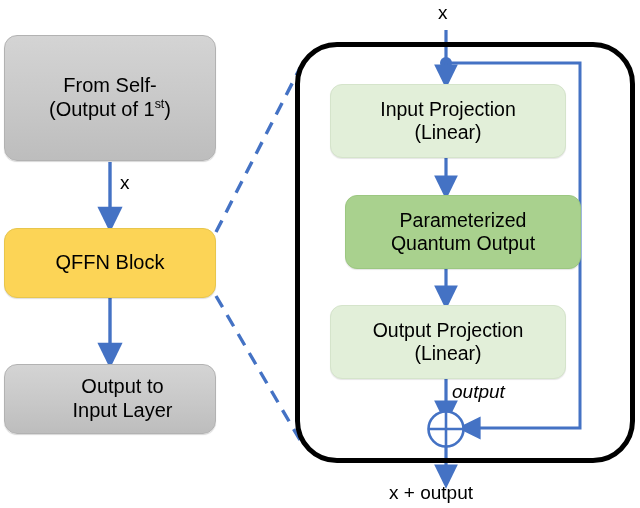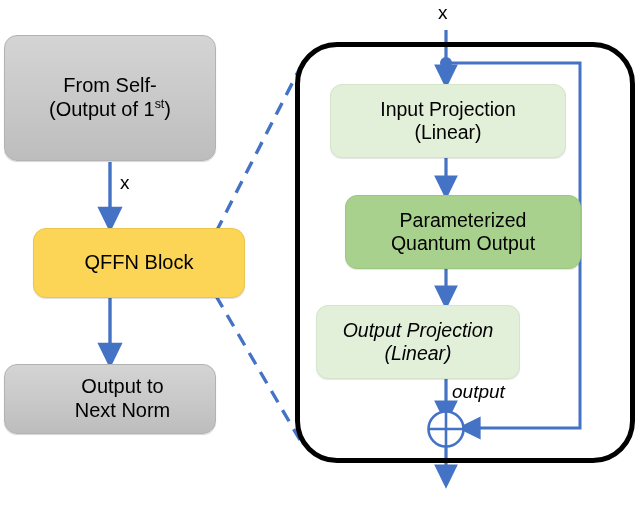--- a/index.html
+++ b/index.html
@@ -150,30 +150,30 @@
     </g>
   </svg>
 
   <div class="node grey-node" style="left:4px; top:35px; width:212px; height:126px;">
     <div class="lines">
       <div>From Self-</div>
       <div><span>(Output of 1</span><span class="sup">st</span>)</div>
     </div>
   </div>
 
-  <div class="node yellow-node" style="left:4px; top:228px; width:212px; height:70px;margin-left:29px;">
+  <div class="node yellow-node" style="left:4px; top:228px; width:212px; height:70px;">
     <div class="lines">
       <div>QFFN Block</div>
     </div>
   </div>
 
   <div class="node grey-node" style="left:4px; top:364px; width:212px; height:70px;padding-left:25px;">
     <div class="lines">
       <div>Output to</div>
-      <div>Next Norm</div>
+      <div>Input Layer</div>
     </div>
   </div>
 
   <div class="edge-label" style="left:120px; top:172px;">x</div>
 
   <div class="big-rect" style="left:295px; top:42px; width:340px; height:421px;"></div>
 
   <div class="edge-label" style="left:438px; top:2px;">x</div>
 
   <div class="node lightgreen-node" style="left:330px; top:84px; width:236px; height:74px;">
@@ -183,23 +183,24 @@
     </div>
   </div>
 
   <div class="node midgreen-node" style="left:330px; top:195px; width:236px; height:74px;margin-left:15px;">
     <div class="lines">
       <div>Parameterized</div>
       <div>Quantum Output</div>
     </div>
   </div>
 
-  <div class="node lightgreen-node" style="left:316px; top:305px; width:204px; height:74px;font-style:italic;">
+  <div class="node lightgreen-node" style="left:330px; top:305px; width:236px; height:74px;">
     <div class="lines">
       <div>Output Projection</div>
       <div>(Linear)</div>
     </div>
   </div>
 
   <div class="edge-label" style="left:452px; top:381px;font-style:italic;">output</div>
 
+  <div class="edge-label" style="left:389px; top:482px;">x + output</div>
 
 </div>
 
 </body></html>

